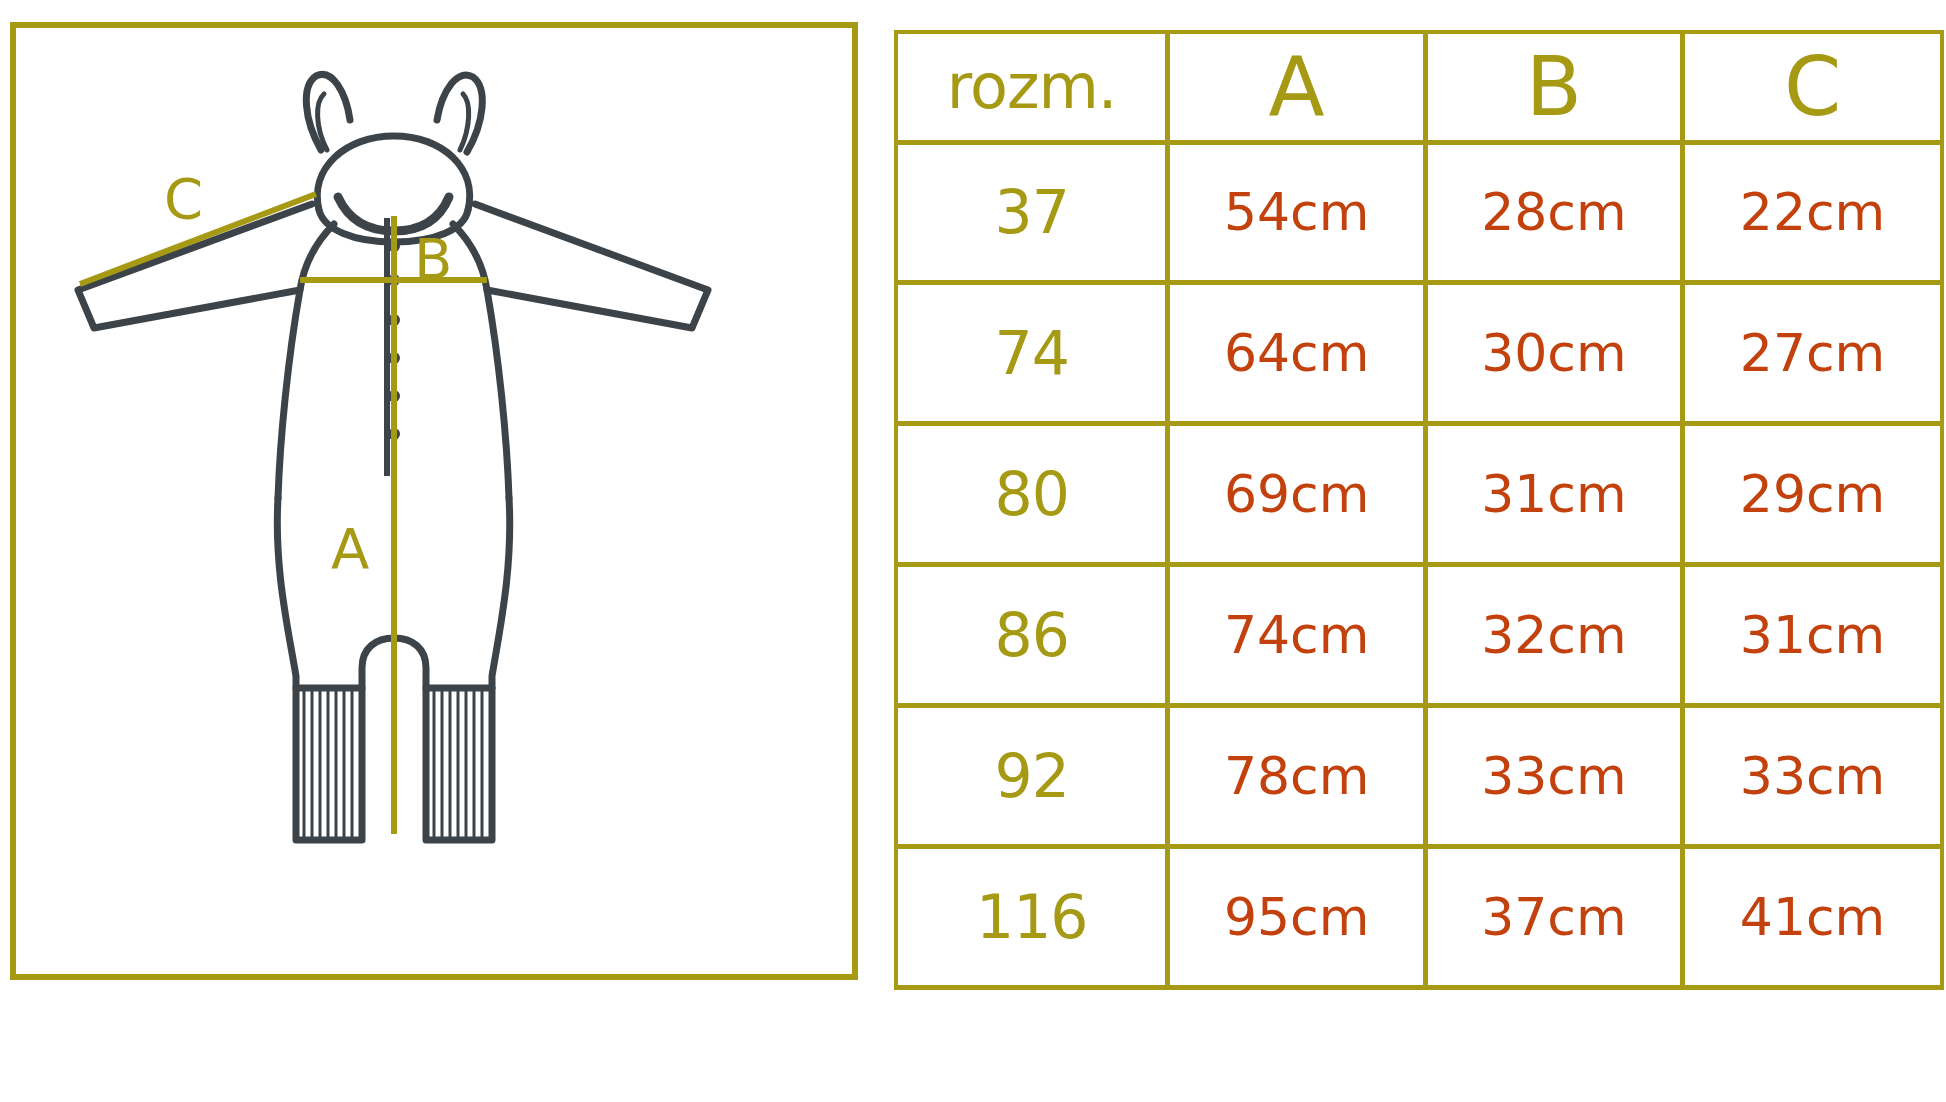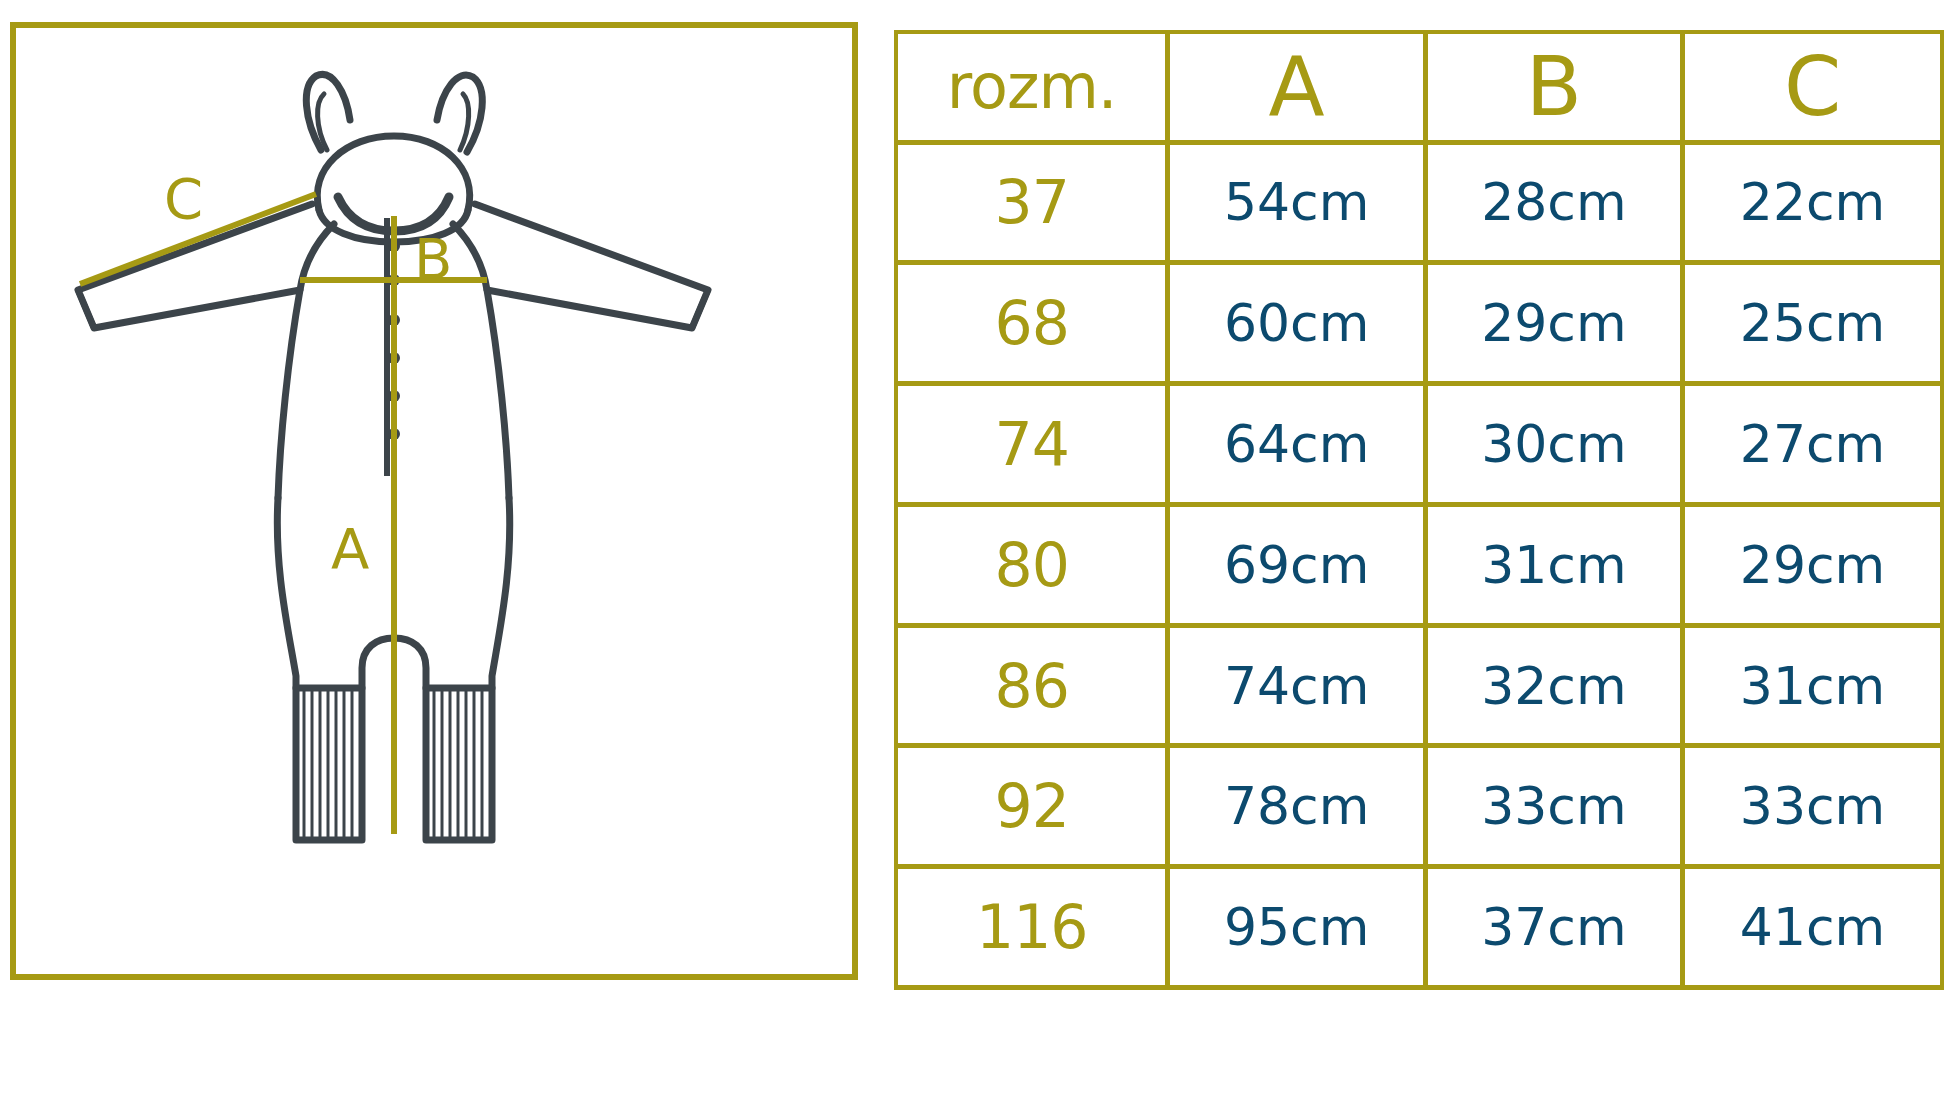--- a/index.html
+++ b/index.html
@@ -85,21 +85,21 @@
     font-size: 82px;
     line-height: 1;
   }
   .cell-size {
     color: #a69a14;
     font-size: 60px;
     line-height: 1;
     letter-spacing: -1px;
   }
   .cell-val {
-    color: #0c4a6e;
+    color: #c2410c;
     font-size: 52px;
     line-height: 1;
   }
 
   tr.head-row { height: 110px; }
   tr.data-row { height: 85px; }
 </style>
 </head>
 <body>
 
@@ -199,26 +199,20 @@
         </tr>
       </thead>
       <tbody>
         <tr class="data-row">
           <td class="cell-size">37</td>
           <td class="cell-val">54cm</td>
           <td class="cell-val">28cm</td>
           <td class="cell-val">22cm</td>
         </tr>
         <tr class="data-row">
-          <td class="cell-size">68</td>
-          <td class="cell-val">60cm</td>
-          <td class="cell-val">29cm</td>
-          <td class="cell-val">25cm</td>
-        </tr>
-        <tr class="data-row">
           <td class="cell-size">74</td>
           <td class="cell-val">64cm</td>
           <td class="cell-val">30cm</td>
           <td class="cell-val">27cm</td>
         </tr>
         <tr class="data-row">
           <td class="cell-size">80</td>
           <td class="cell-val">69cm</td>
           <td class="cell-val">31cm</td>
           <td class="cell-val">29cm</td>

